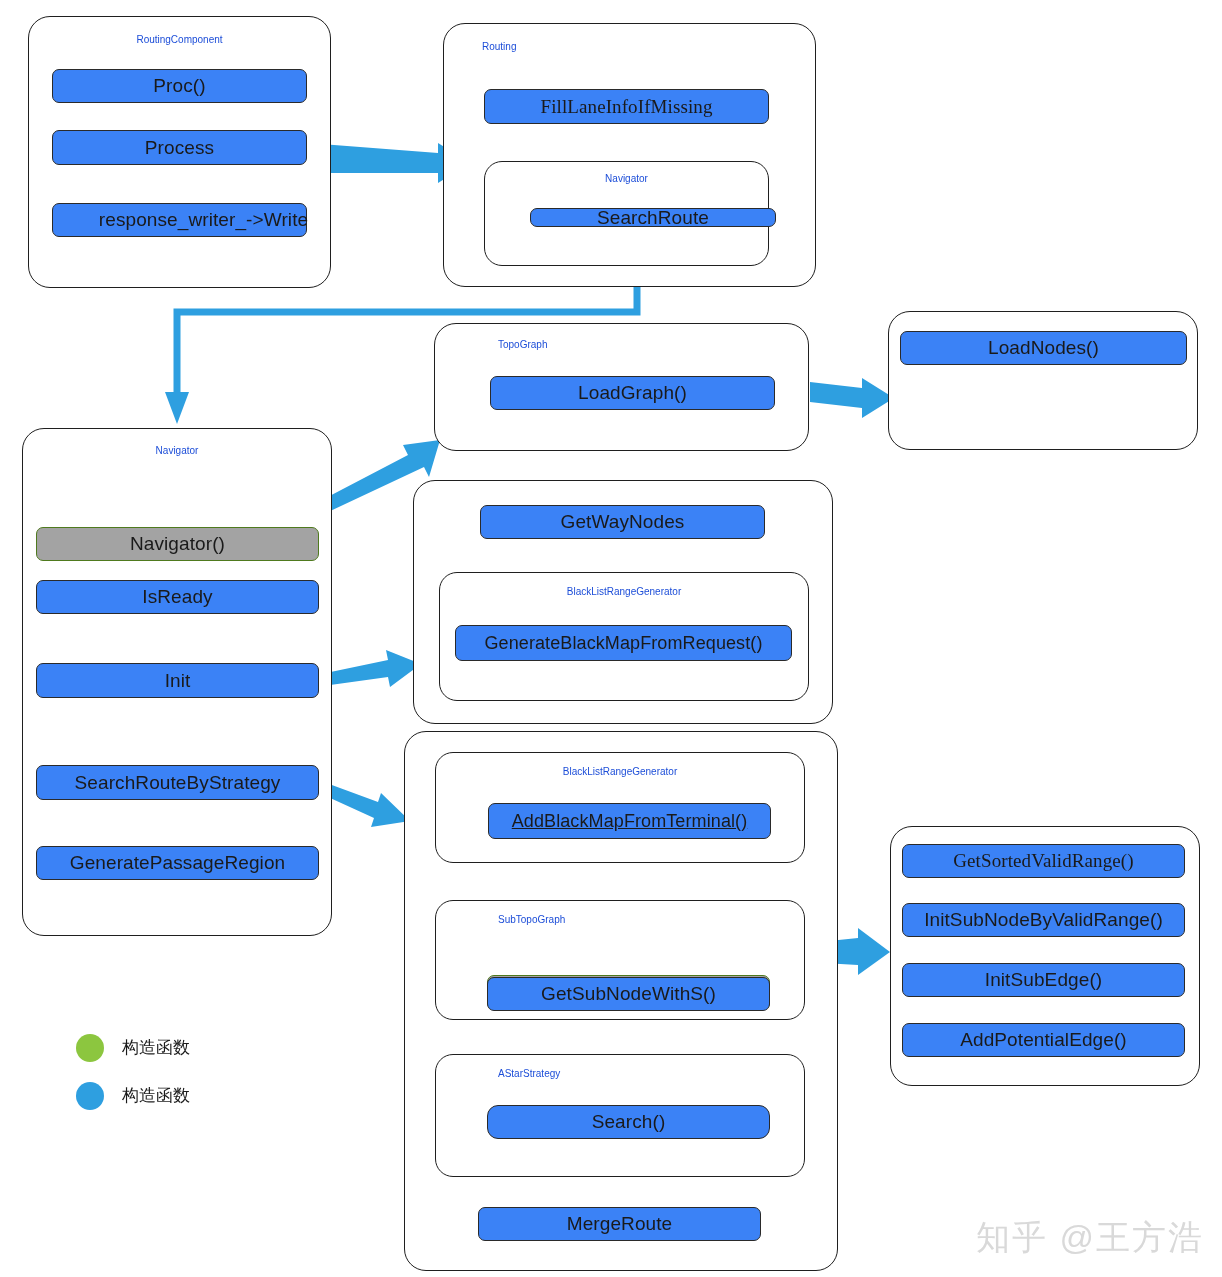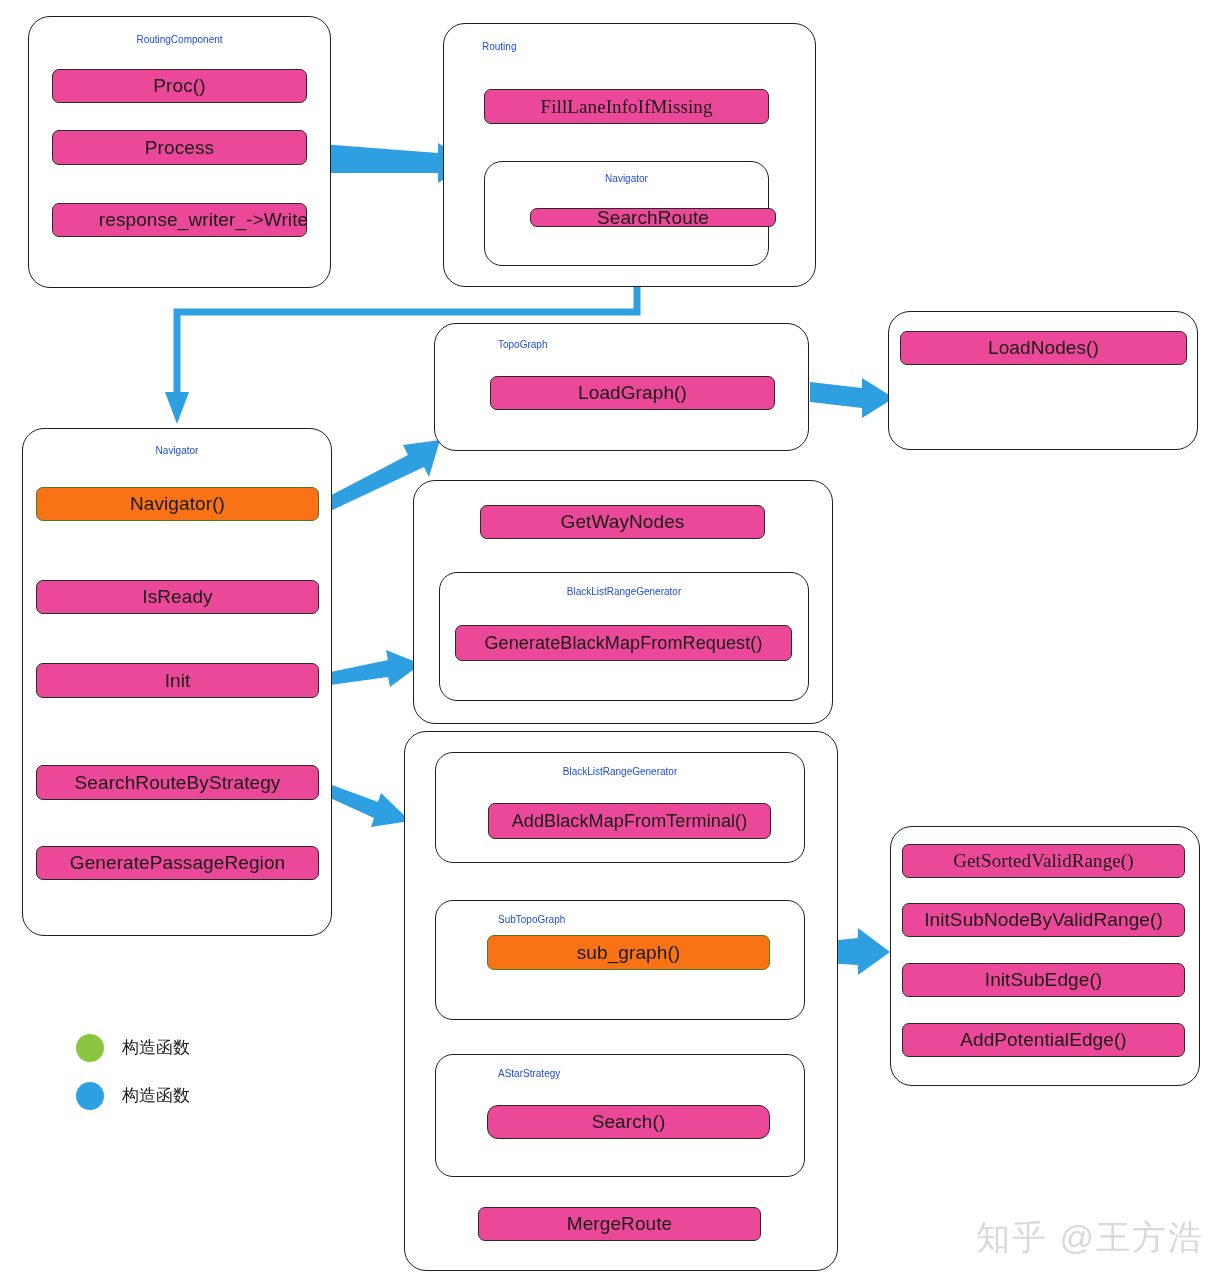--- a/index.html
+++ b/index.html
@@ -29,34 +29,35 @@
     text-align:center;
     font-size:10px;
     color:#1d4ed8;
     line-height:18px;
     white-space:nowrap;
   }
   .node{
     position:absolute;
     border:1.5px solid #2a2a2a;
     border-radius:7px;
-    background:#ec4899;
+    background:#3b82f6;
     box-sizing:border-box;
     display:flex;
     align-items:center;
     justify-content:center;
     font-size:19px;
     color:#1a1a1a;
     white-space:nowrap;
     letter-spacing:0.1px;
   }
   .node.small{font-size:18px;}
   .node.green{
-    background:#f97316;
+    background:#a3a3a3;
     border-color:#4f7a1e;
+    margin-top:40px;
   }
   
   .legend-dot{
     position:absolute;
     width:28px;height:28px;
     border-radius:50%;
   }
   .legend-label{
     position:absolute;
     font-size:17px;
@@ -207,26 +208,27 @@
     <div class="group-title" style="top:10px;">BlackListRangeGenerator</div>
   </div>
   <div class="node small" style="left:455px;top:625px;width:337px;height:36px;">GenerateBlackMapFromRequest()</div>
 
   <div class="group" style="left:404px;top:731px;width:434px;height:540px;">
   </div>
 
   <div class="group" style="left:435px;top:752px;width:370px;height:111px;border-radius:18px;">
     <div class="group-title" style="top:10px;">BlackListRangeGenerator</div>
   </div>
-  <div class="node small" style="left:488px;top:803px;width:283px;height:36px;">AddBlackMapFromTerminal()</div>
+  <div class="node small" style="left:488px;top:803px;width:283px;height:36px;text-decoration:underline;">AddBlackMapFromTerminal()</div>
 
   <div class="group" style="left:435px;top:900px;width:370px;height:120px;border-radius:18px;">
     <div class="group-title" style="top:10px;text-align:left;left:62px;">SubTopoGraph</div>
   </div>
   <div class="node green" style="left:487px;top:935px;width:283px;height:35px;">sub_graph()</div>
+  <div class="node" style="left:487px;top:977px;width:283px;height:34px;">GetSubNodeWithS()</div>
 
   <div class="group" style="left:435px;top:1054px;width:370px;height:123px;border-radius:18px;">
     <div class="group-title" style="top:10px;text-align:left;left:62px;">AStarStrategy</div>
   </div>
   <div class="node" style="left:487px;top:1105px;width:283px;height:34px;border-radius:11px;">Search()</div>
 
   <div class="node" style="left:478px;top:1207px;width:283px;height:34px;">MergeRoute</div>
 
   <div class="group" style="left:890px;top:826px;width:310px;height:260px;">
   </div>

